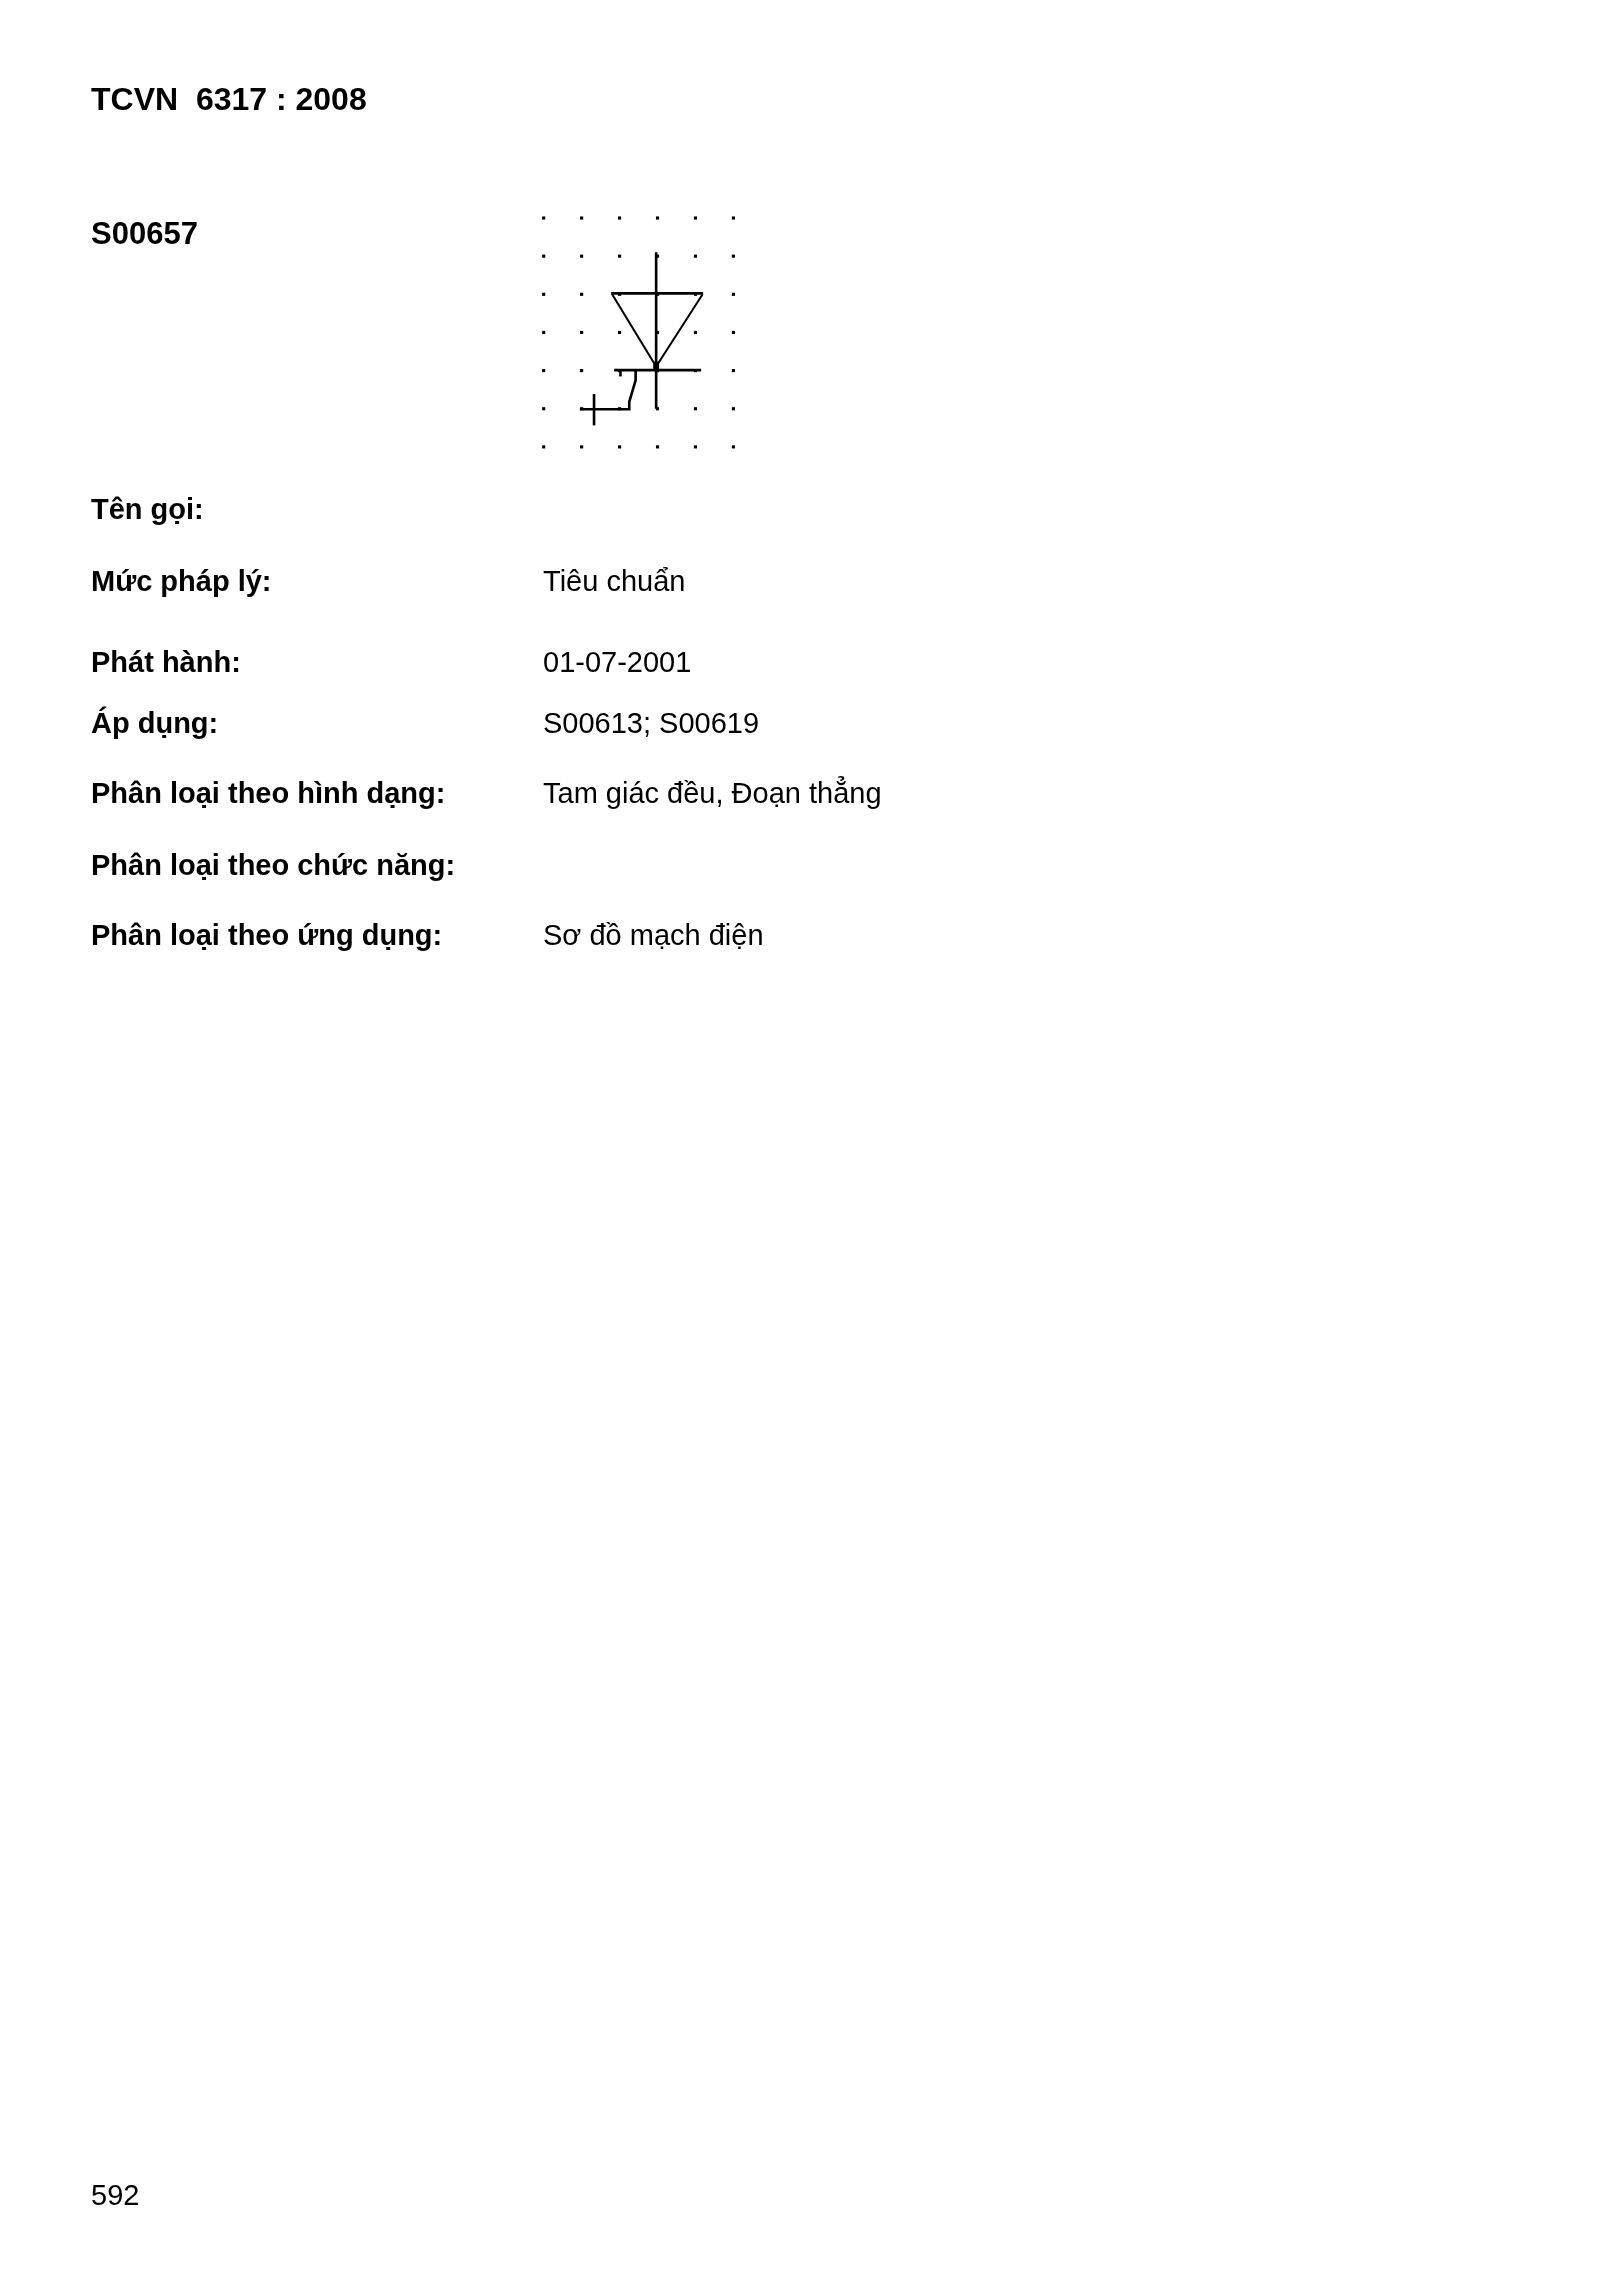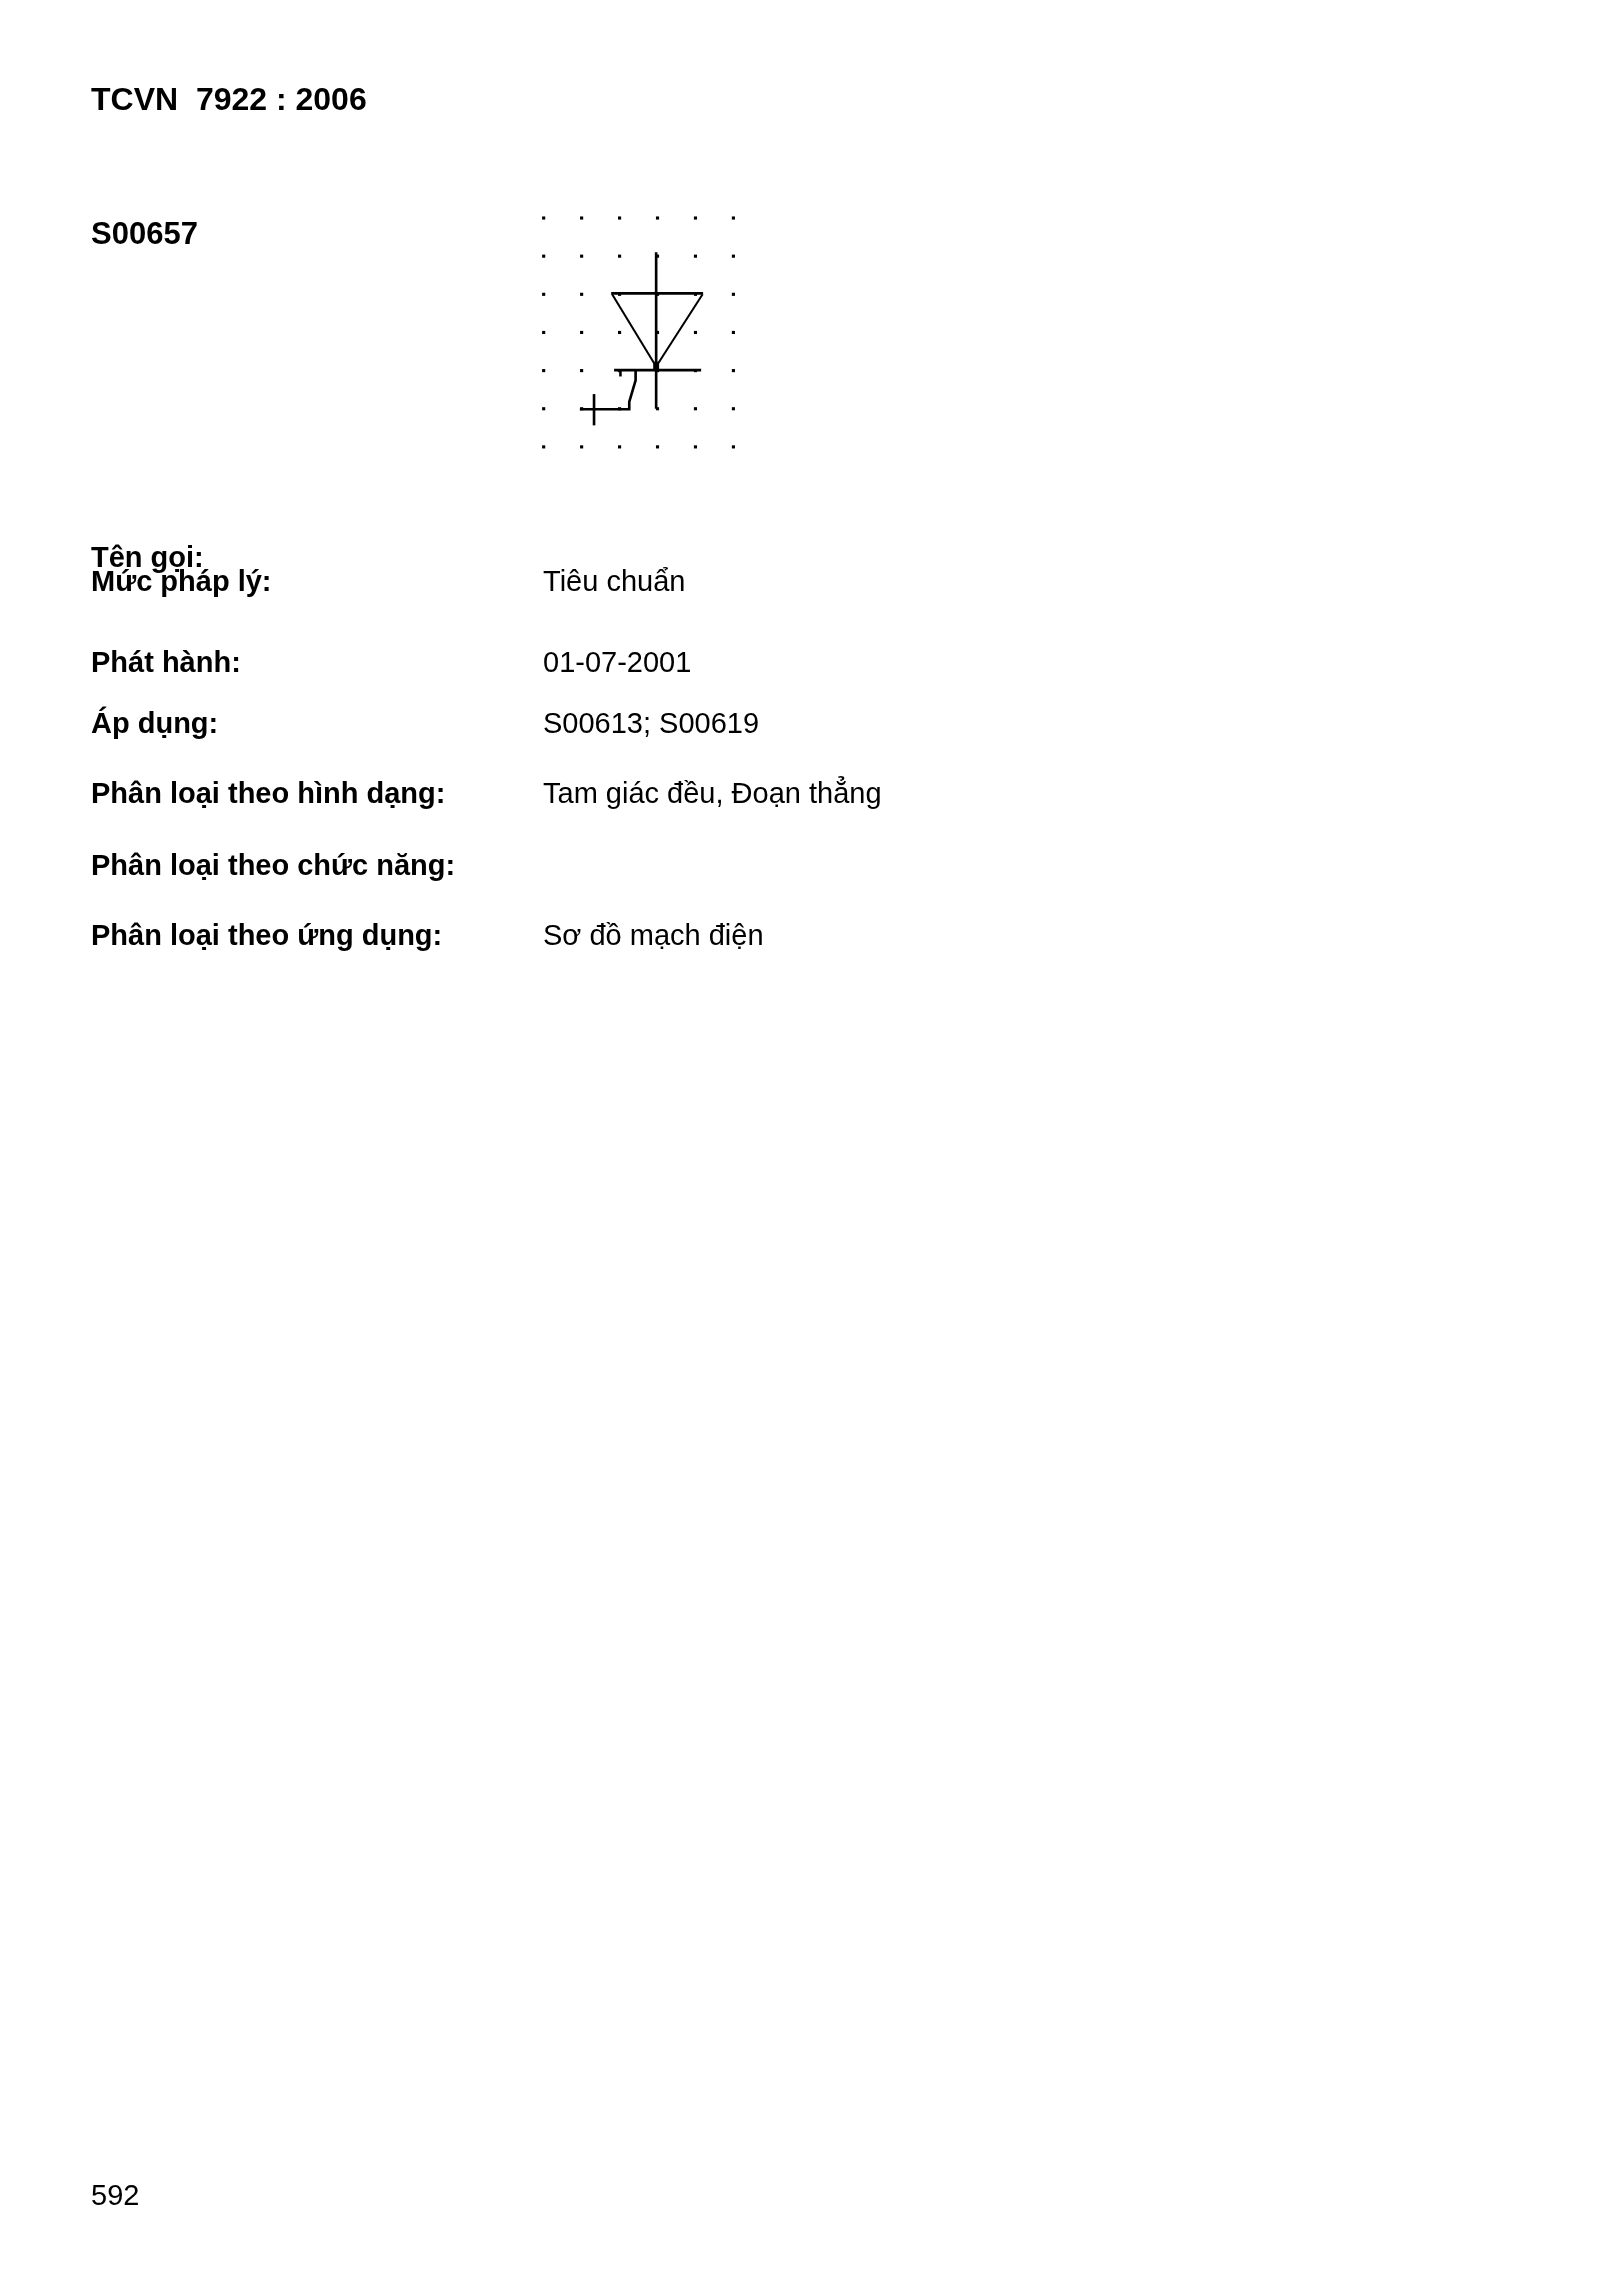--- a/index.html
+++ b/index.html
@@ -34,37 +34,37 @@
   .field-label {
     position: absolute; left: 91px; top: 0;
     font-size: 29px; font-weight: bold;
     line-height: 1.15; white-space: pre;
   }
   .field-value {
     position: absolute; left: 543px; top: 0;
     font-size: 29px; font-weight: normal;
     line-height: 1.15; white-space: pre;
   }
-  .row-1 { top: 493px; margin-top: 48px; }
+  .row-1 { top: 493px; }
   .row-2 { top: 565px; padding-left: 40px; }
   .row-3 { top: 635px; margin-top: 11px; }
   .row-4 { top: 707px; }
   .row-5 { top: 777px; }
   .row-6 { top: 849px; }
   .row-7 { top: 919px; }
   .page-number {
     left: 91px; top: 2179px;
     font-size: 29px; font-weight: normal;
     line-height: 1.15;
   }
 </style>
 </head>
 <body>
 
-<div class="abs doc-header">TCVN  7922 : 2006</div>
+<div class="abs doc-header">TCVN  6317 : 2008</div>
 
 <div class="abs symbol-id">S00657</div>
 
 <svg class="abs symbol-figure" width="223" height="261" viewBox="540 204 228 266" xmlns="http://www.w3.org/2000/svg">
   <g fill="#000000">
       <rect x="553.4" y="220.4" width="3.2" height="3.2"></rect>
       <rect x="592.2" y="220.4" width="3.2" height="3.2"></rect>
       <rect x="631.0" y="220.4" width="3.2" height="3.2"></rect>
       <rect x="669.8" y="220.4" width="3.2" height="3.2"></rect>
       <rect x="708.6" y="220.4" width="3.2" height="3.2"></rect>

